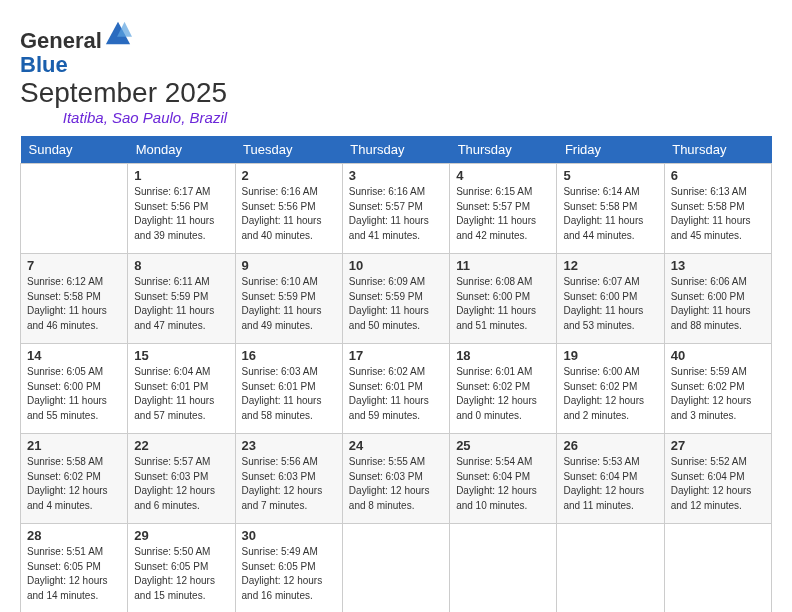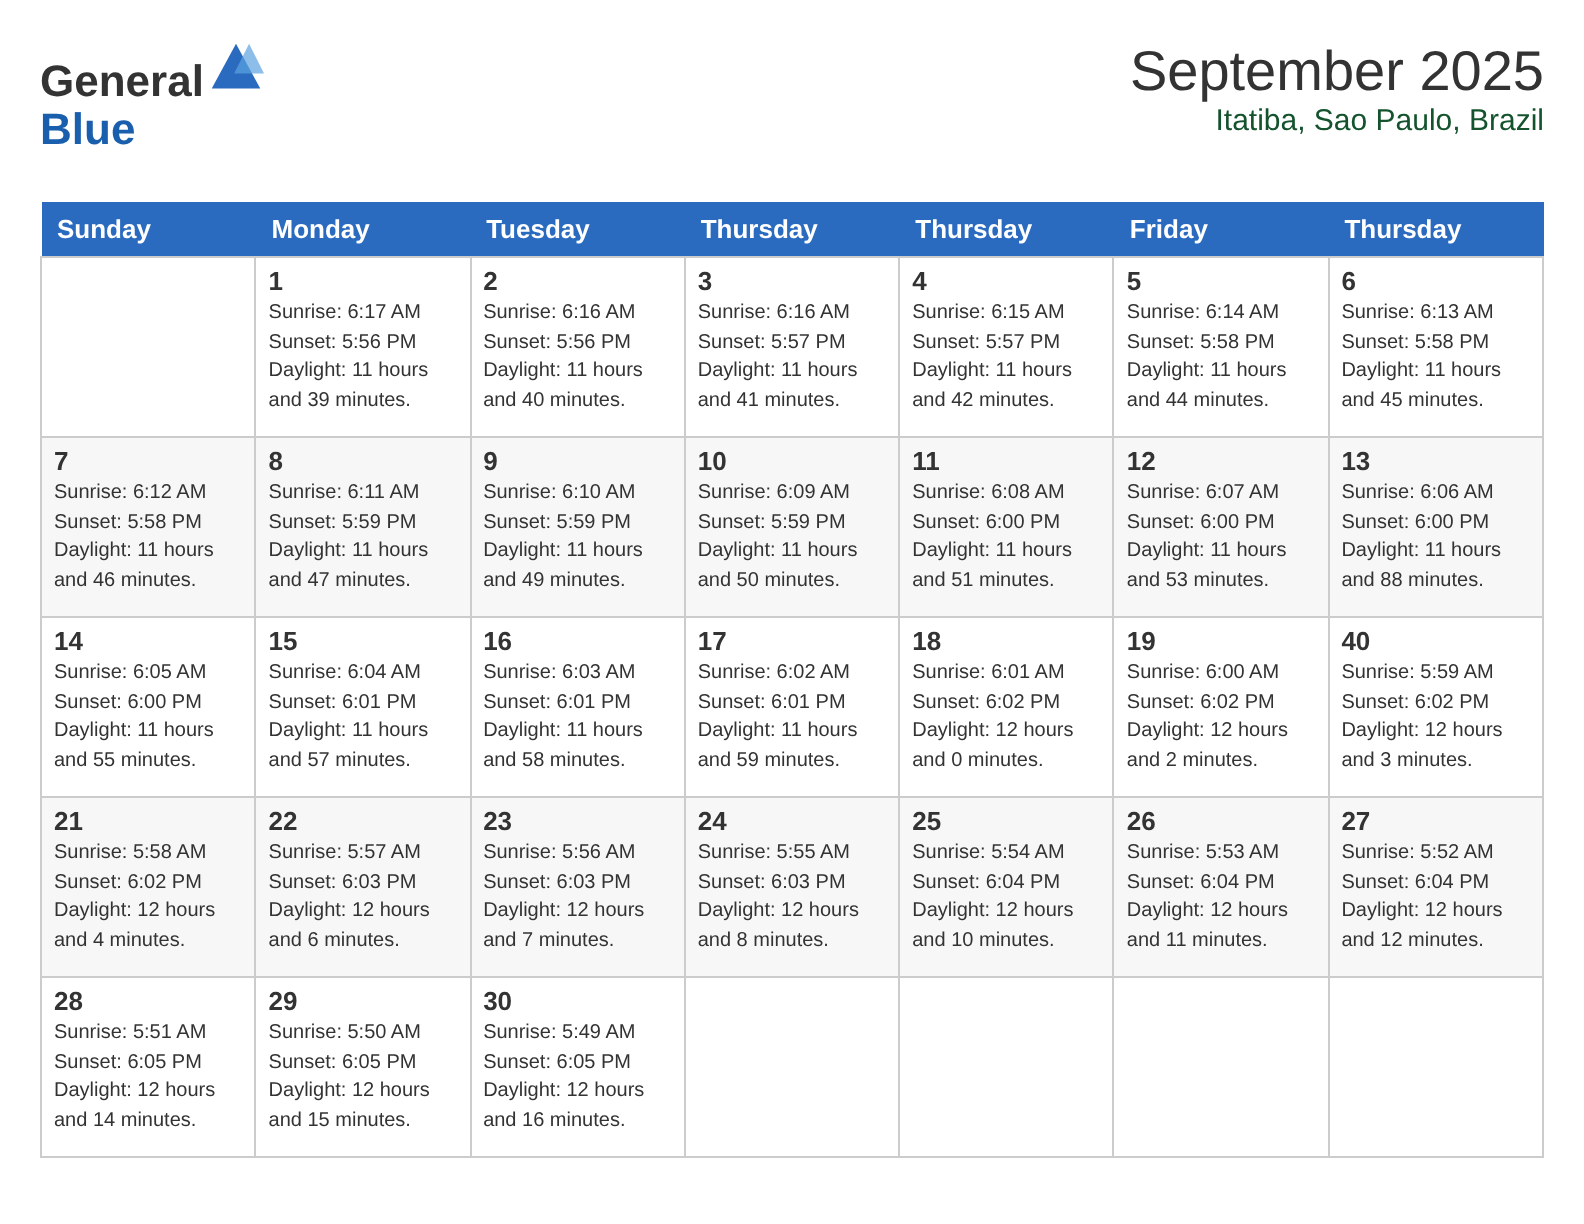--- a/index.html
+++ b/index.html
@@ -7,21 +7,22 @@
       font-family: Arial, sans-serif;
       background: #fff;
       width: 792px;
       min-height: 612px;
       padding: 20px;
     }
     .header {
       display: flex;
       justify-content: space-between;
       align-items: flex-start;
-      margin-bottom: 24px;
+      margin-bottom: 10px;
+      flex-direction: column;
     }
     .logo {
       display: flex;
       align-items: center;
     }
     .logo-text {
       font-size: 22px;
       font-weight: bold;
       line-height: 1.1;
     }
@@ -35,34 +36,35 @@
     .title-block {
       text-align: right;
     }
     .month-title {
       font-size: 28px;
       color: #333;
       font-weight: normal;
     }
     .location {
       font-size: 15px;
-      color: #14532d;
+      color: #6d28d9;
+      font-style: italic;
     }
     table {
       width: 100%;
       border-collapse: collapse;
       table-layout: fixed;
     }
     thead tr th {
       background: #2a6bbf;
       color: #fff;
       text-align: left;
       padding: 6px 8px;
       font-size: 13px;
-      font-weight: bold;
+      font-weight: normal;
     }
     tbody tr td {
       border: 1px solid #ccc;
       vertical-align: top;
       padding: 4px 6px;
       font-size: 10.5px;
       color: #333;
       height: 90px;
     }
     .day-num {

